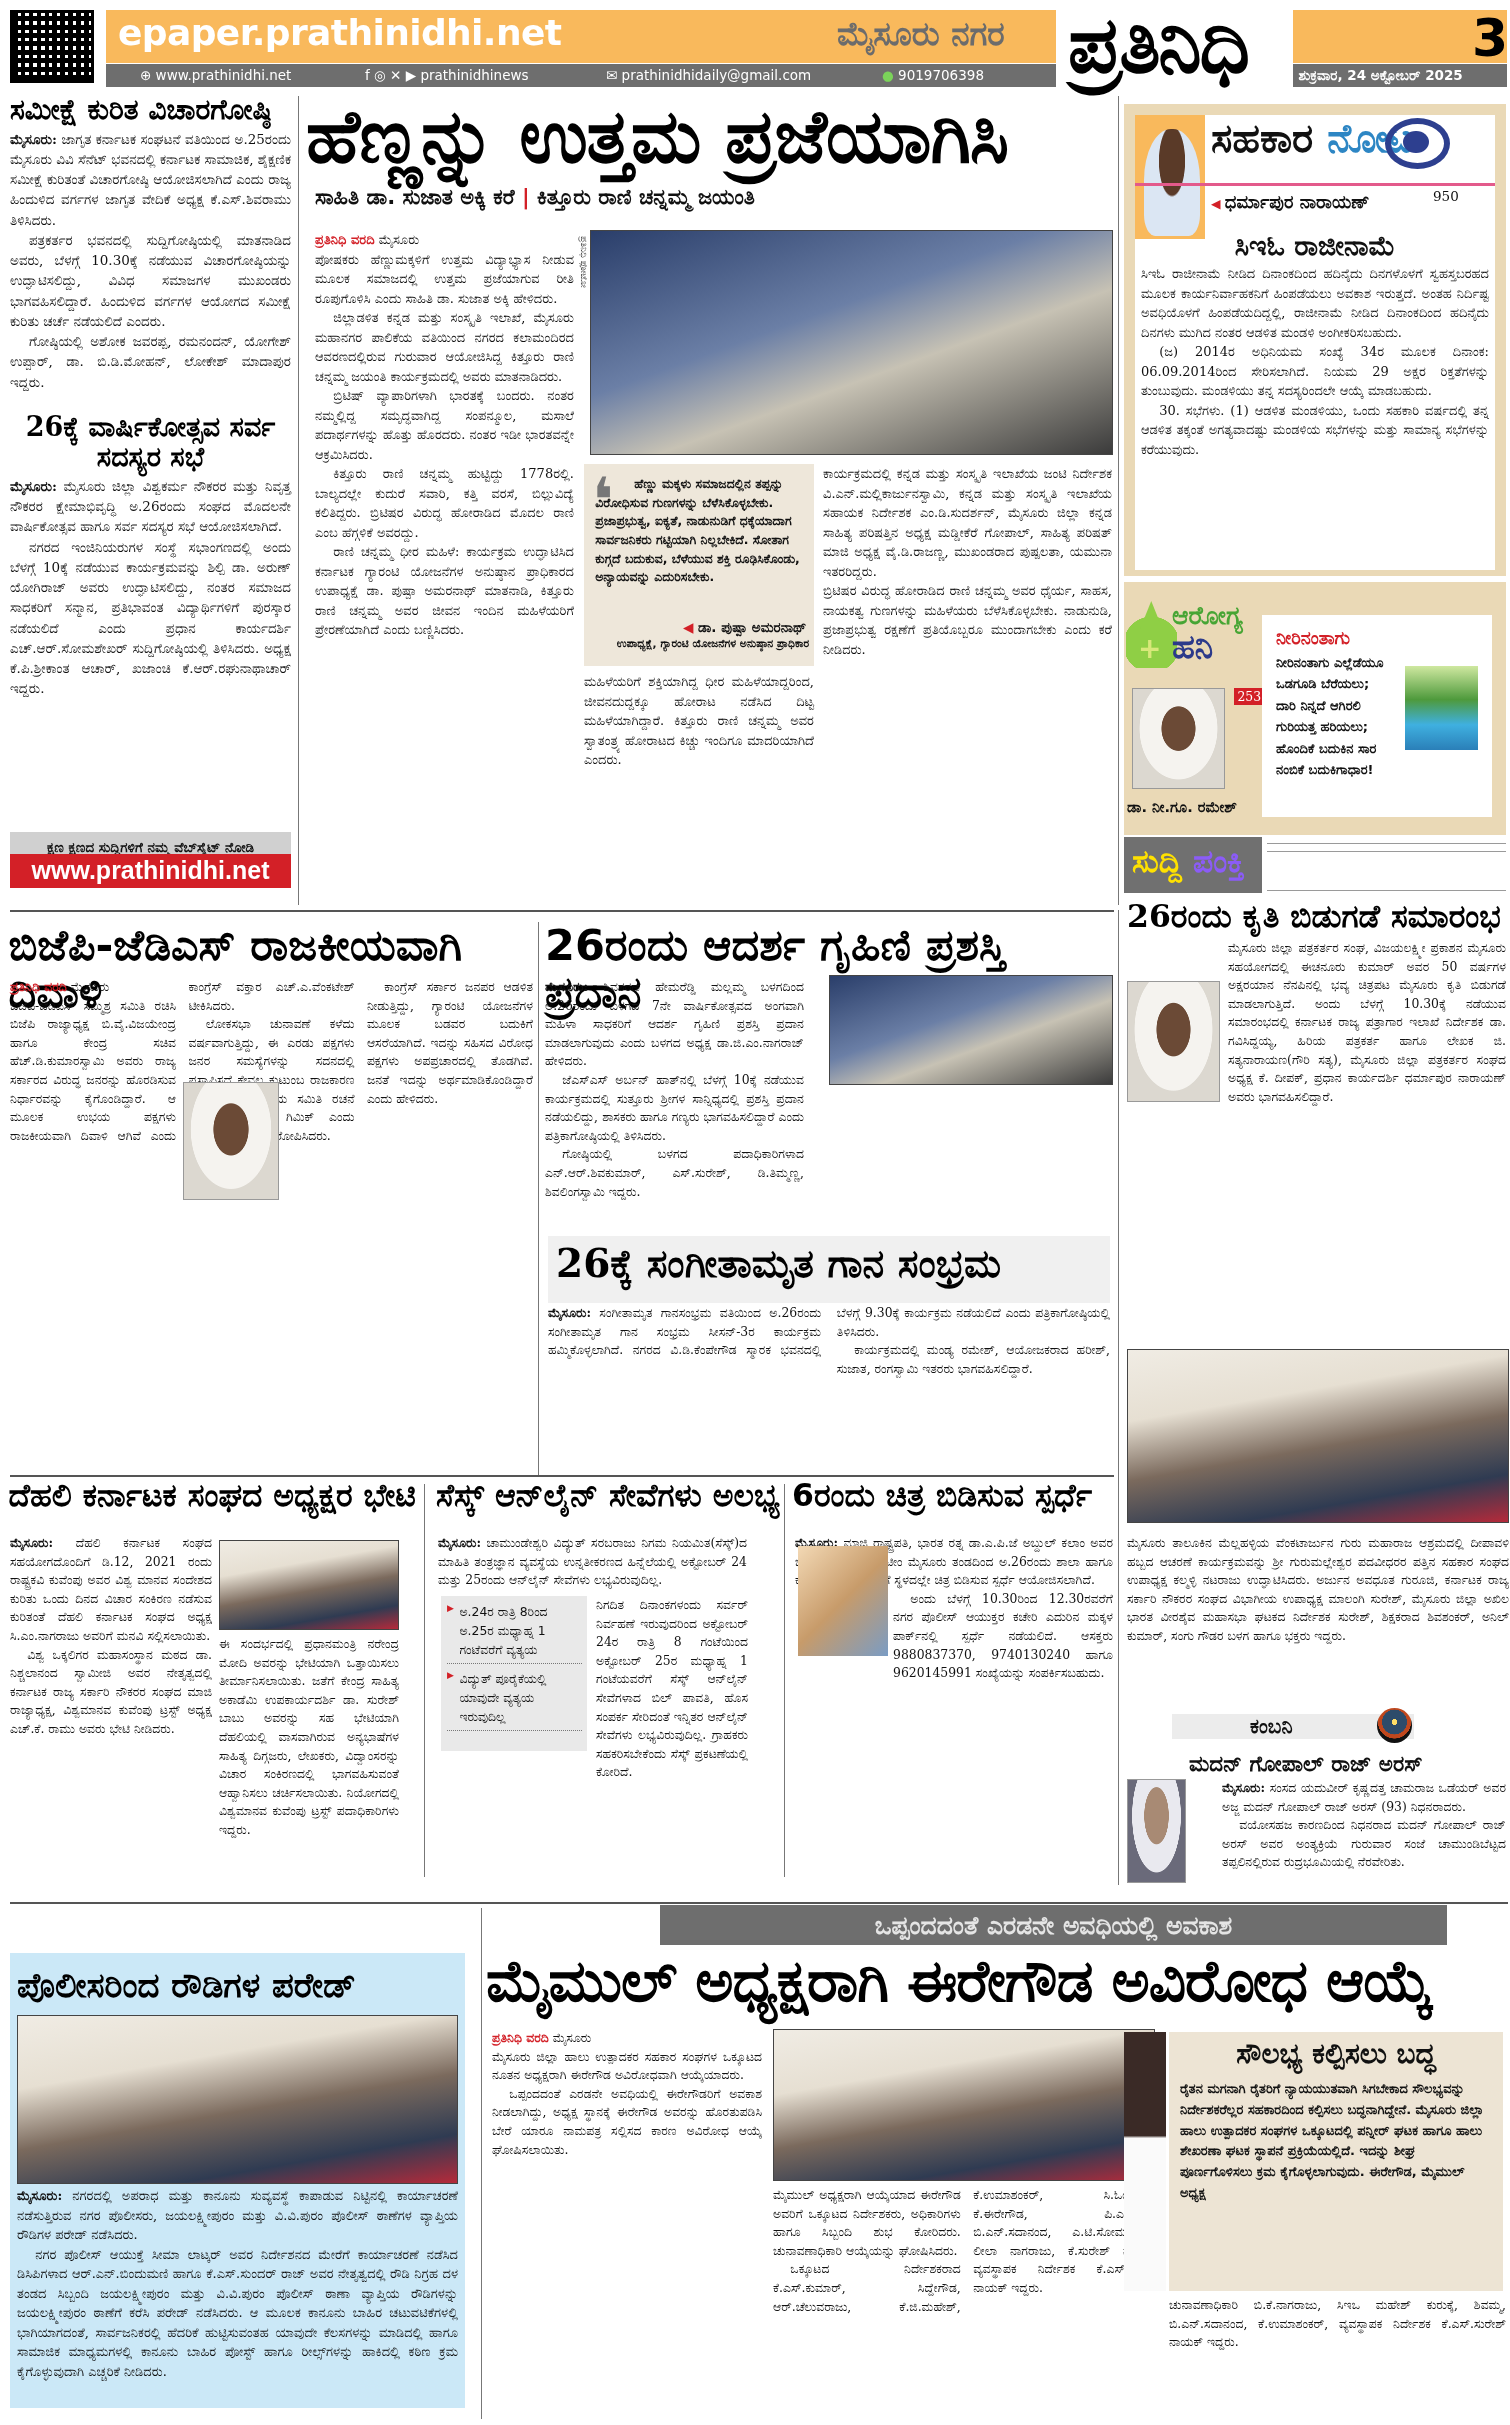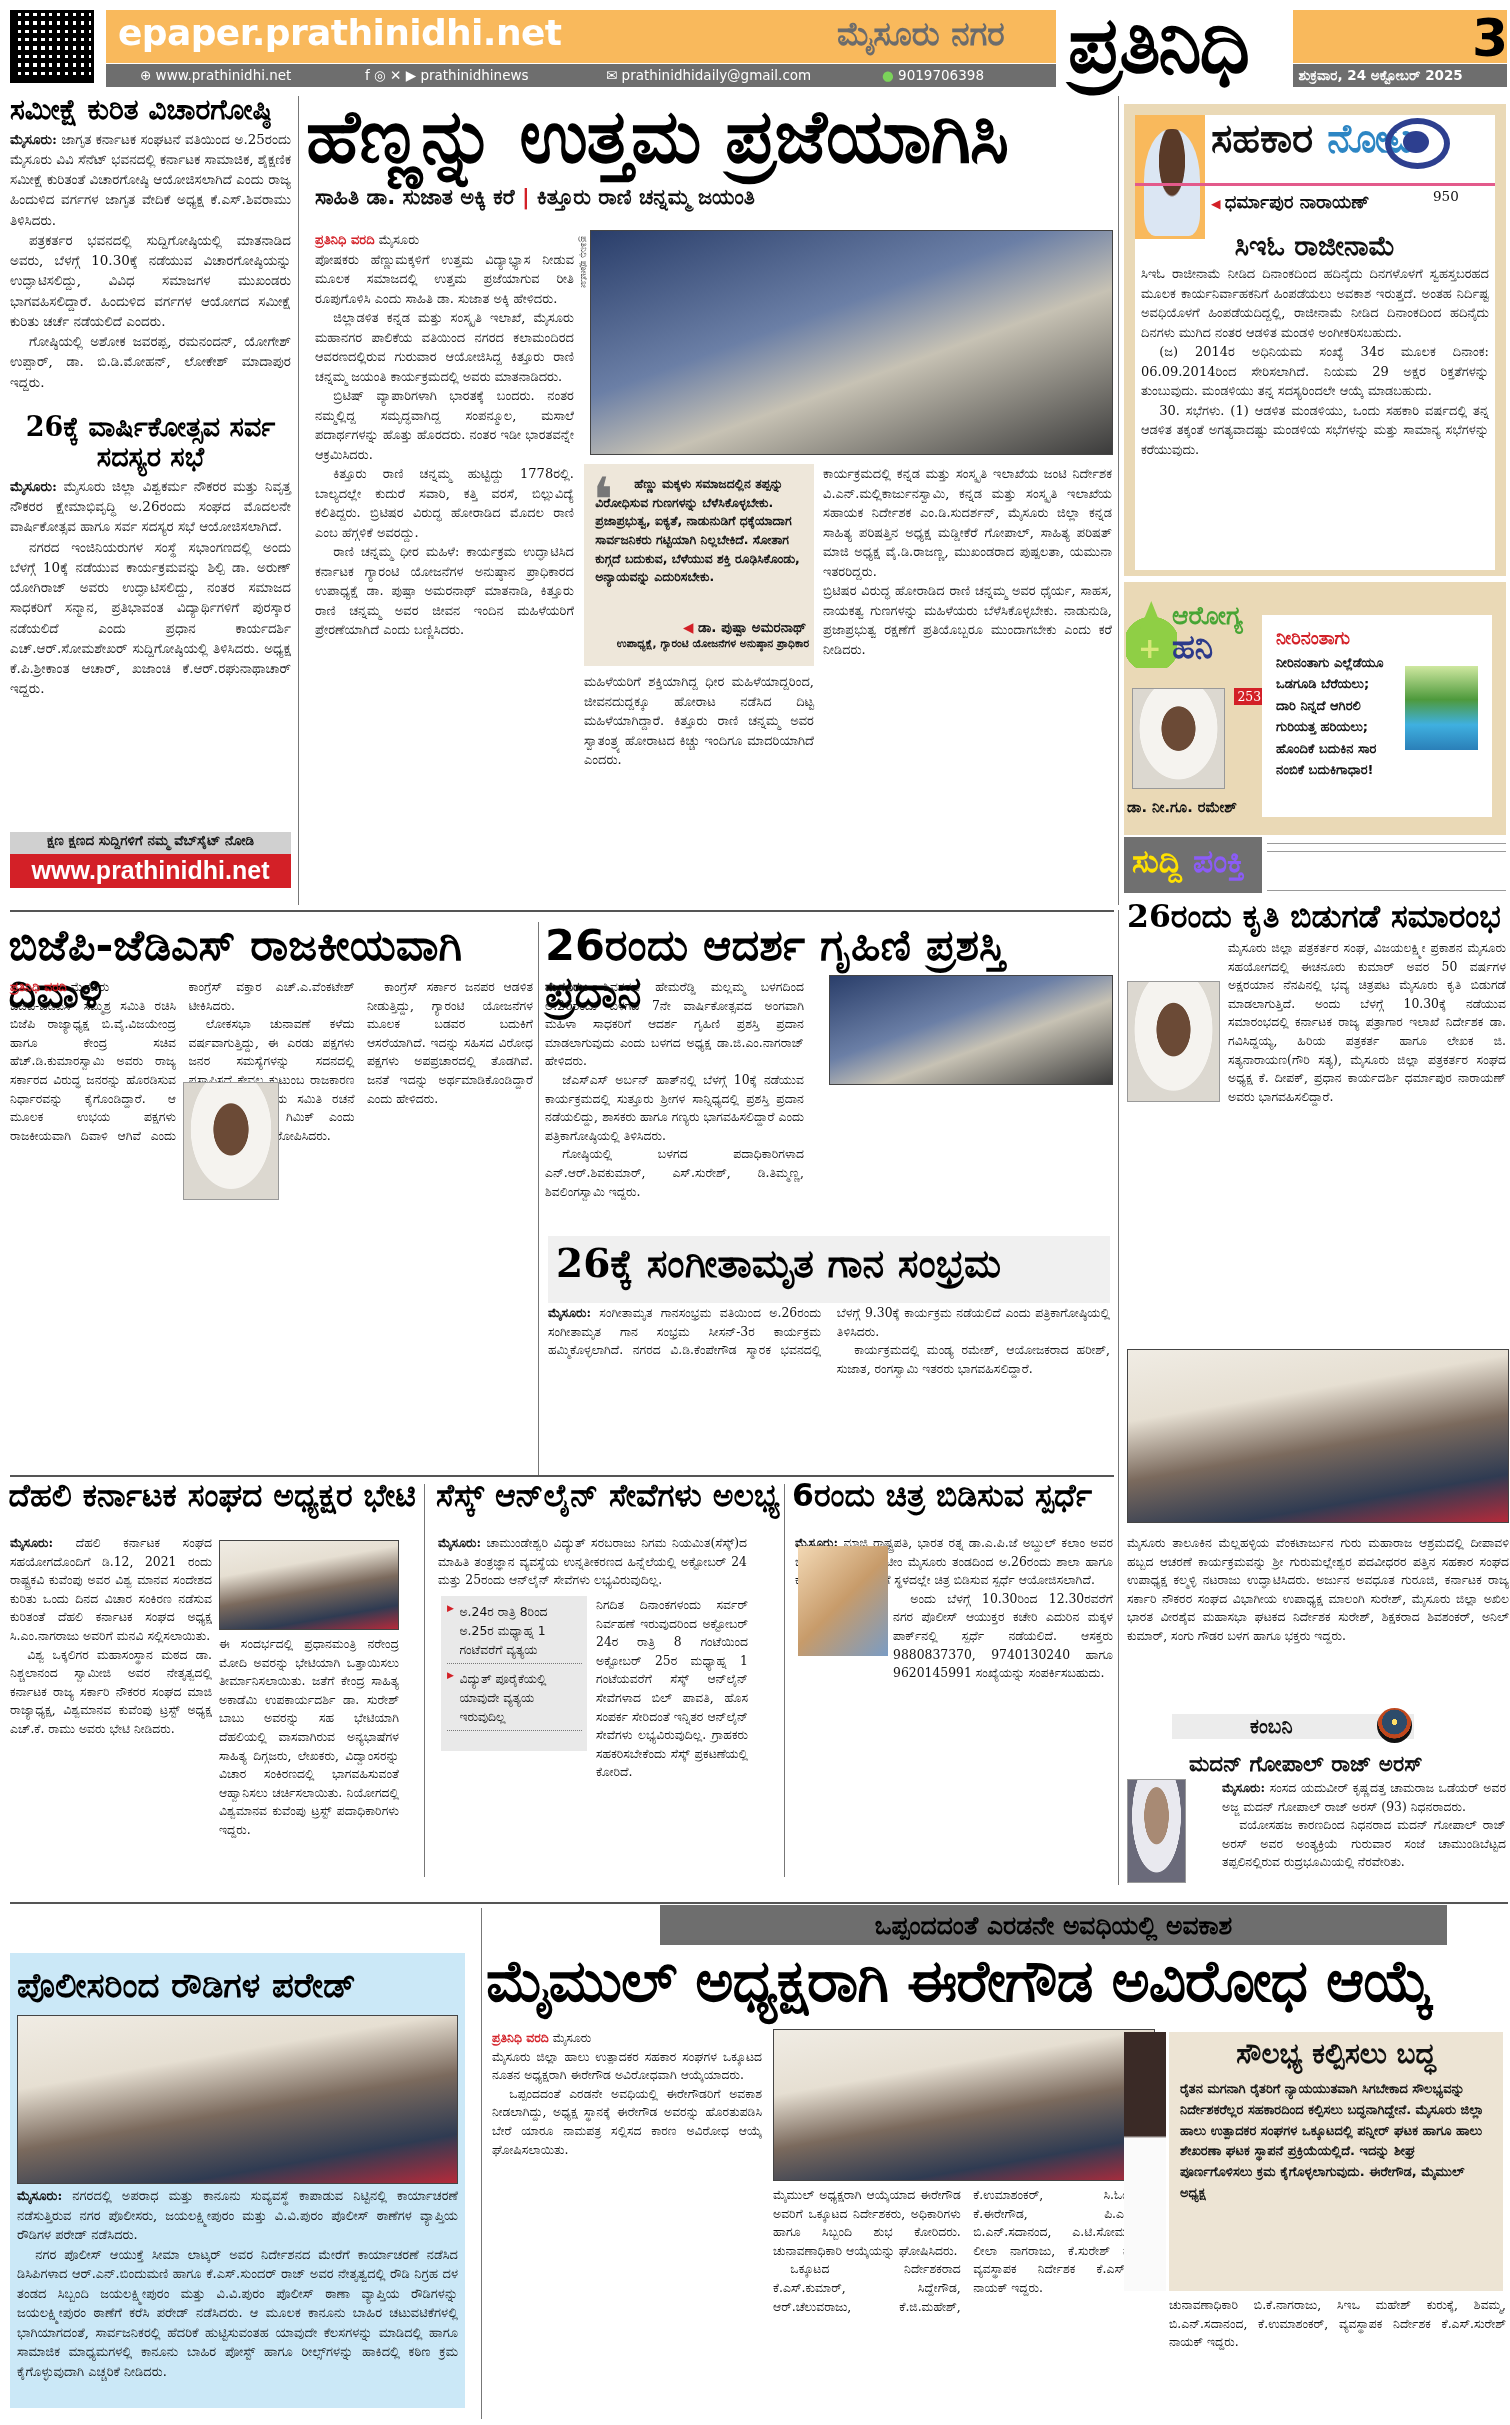--- a/index.html
+++ b/index.html
@@ -117,32 +117,32 @@
   .kambani-name { left: 1189px; top: 1751px; font-size: 21.4px; font-weight: bold; }
   .kambani-photo { left: 1127px; top: 1779px; width: 59px; height: 104px; background: radial-gradient(ellipse at 50% 35%,#a88a74 0 30%,#e9e9ef 31% 60%,#6a6a7a 61%); border:0.6px solid #999; }
   .kambani-body { left: 1222px; top: 1779px; width: 284px; font-size: 12.4px; }
 
   
   .police-box { left: 10px; top: 1953px; width: 455px; height: 455px; background: #cbe8f7; }
   .police-hl { left: 17px; top: 1967px; font-size: 34px; white-space: nowrap; }
   .police-photo { left: 17px; top: 2015px; width: 441px; height: 169px; }
   .police-body { left: 17px; top: 2186px; width: 441px; font-size: 13px; }
 
-  .my-kicker { left: 660px; top: 1905px; width: 787px; height: 40px; background: #6e6e6e; color: #000000; font-size: 25px; font-weight: bold; text-align: center; padding-top: 5.6px; }
+  .my-kicker { left: 660px; top: 1905px; width: 787px; height: 40px; background: #6e6e6e; color: #e5e5e5; font-size: 25px; font-weight: bold; text-align: center; padding-top: 5.6px; }
   .my-hl { left: 486px; top: 1950px; width: 1023px; font-size: 58px; white-space: nowrap; letter-spacing: -1.1px; }
   .my-body { left: 492px; top: 2029px; width: 270px; font-size: 12.4px; }
   .my-photo { left: 773px; top: 2029px; width: 382px; height: 152px; }
   .my-body2 { left: 773px; top: 2186px; width: 388px; font-size: 12.4px; column-count: 2; column-gap: 12.4px; }
   .sb-box { left: 1169px; top: 2032px; width: 334px; height: 259px; background: #ede4d4; }
   .sb-hl { left: 1177px; top: 2037px; width: 318px; text-align: center; font-size: 28px; font-weight: bold; font-family: "DejaVu Serif", serif; }
   .sb-body { left: 1180px; top: 2079px; width: 312px; font-size: 13px; font-weight: bold; line-height: 1.6; }
   .my-portrait { left: 1124px; top: 2032px; width: 42px; height: 259px; background: linear-gradient(180deg,#3a2a26 0 40%,#fafafa 41%); }
   .my-body3 { left: 1169px; top: 2296px; width: 337px; font-size: 12.4px; }
 
-  .web-banner1 { left: 10px; top: 832px; width: 281px; height: 22.5px; background: #d0d0d0; text-align: center; font-size: 13.5px; font-weight: bold; padding-top: 0; }
+  .web-banner1 { left: 10px; top: 832px; width: 281px; height: 22.5px; background: #d0d0d0; text-align: center; font-size: 13.5px; font-weight: bold; padding-top: 7px; }
   .web-banner2 { left: 10px; top: 854px; width: 281px; height: 34px; background: #d32027; color: #fff; text-align: center; font-size: 25px; font-weight: bold; font-family: "Liberation Sans", sans-serif; padding-top: 2.2px; }
 </style>
 </head>
 <body>
 
 <div class="abs mast">
   <div class="abs qr"></div>
   <div class="abs mast-band"></div>
   <div class="abs mast-url">epaper.prathinidhi.net</div>
   <div class="abs mast-city">ಮೈಸೂರು ನಗರ</div>

